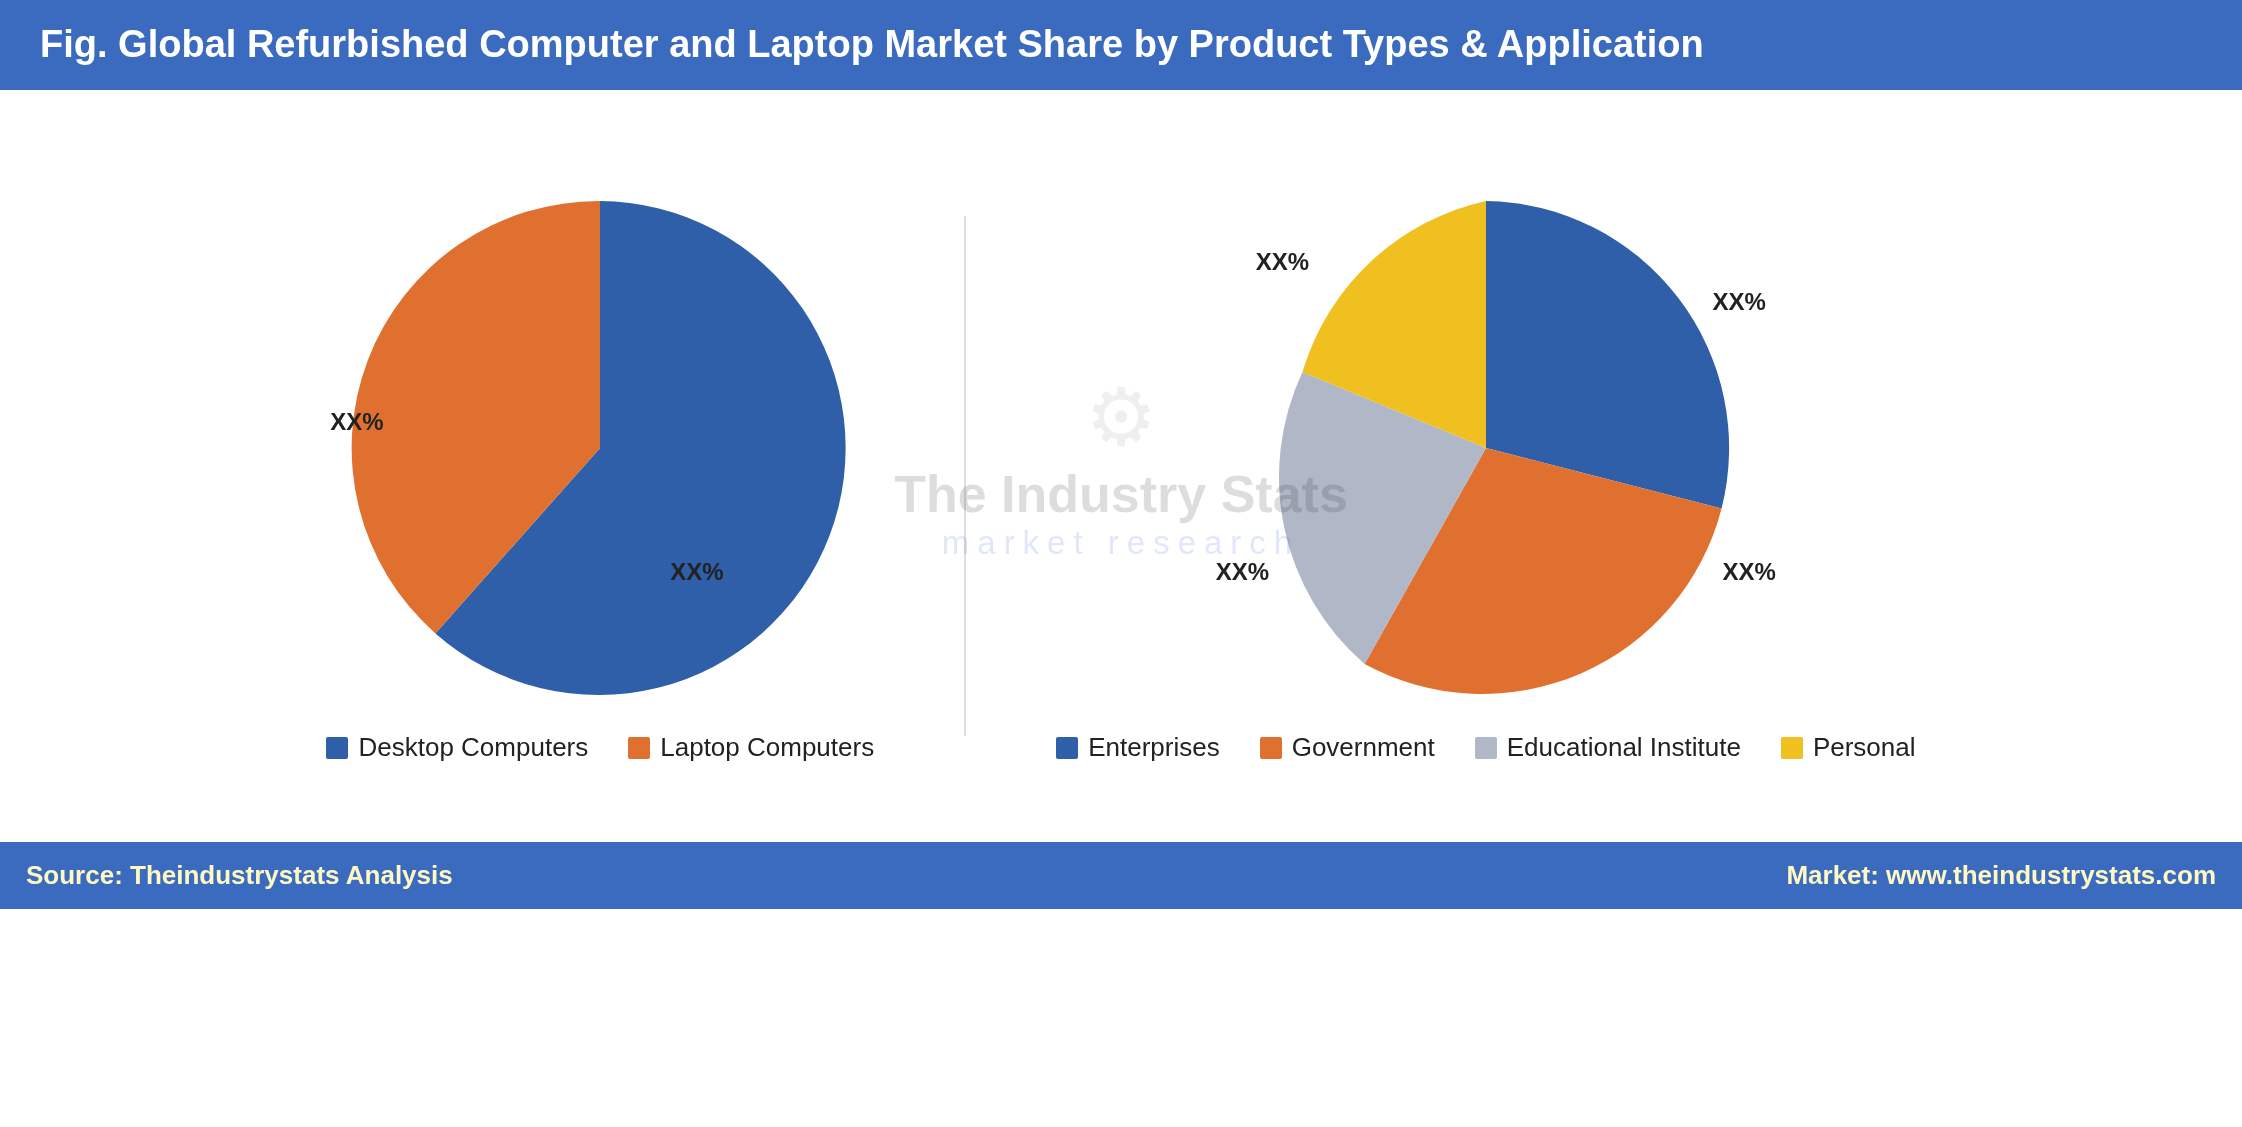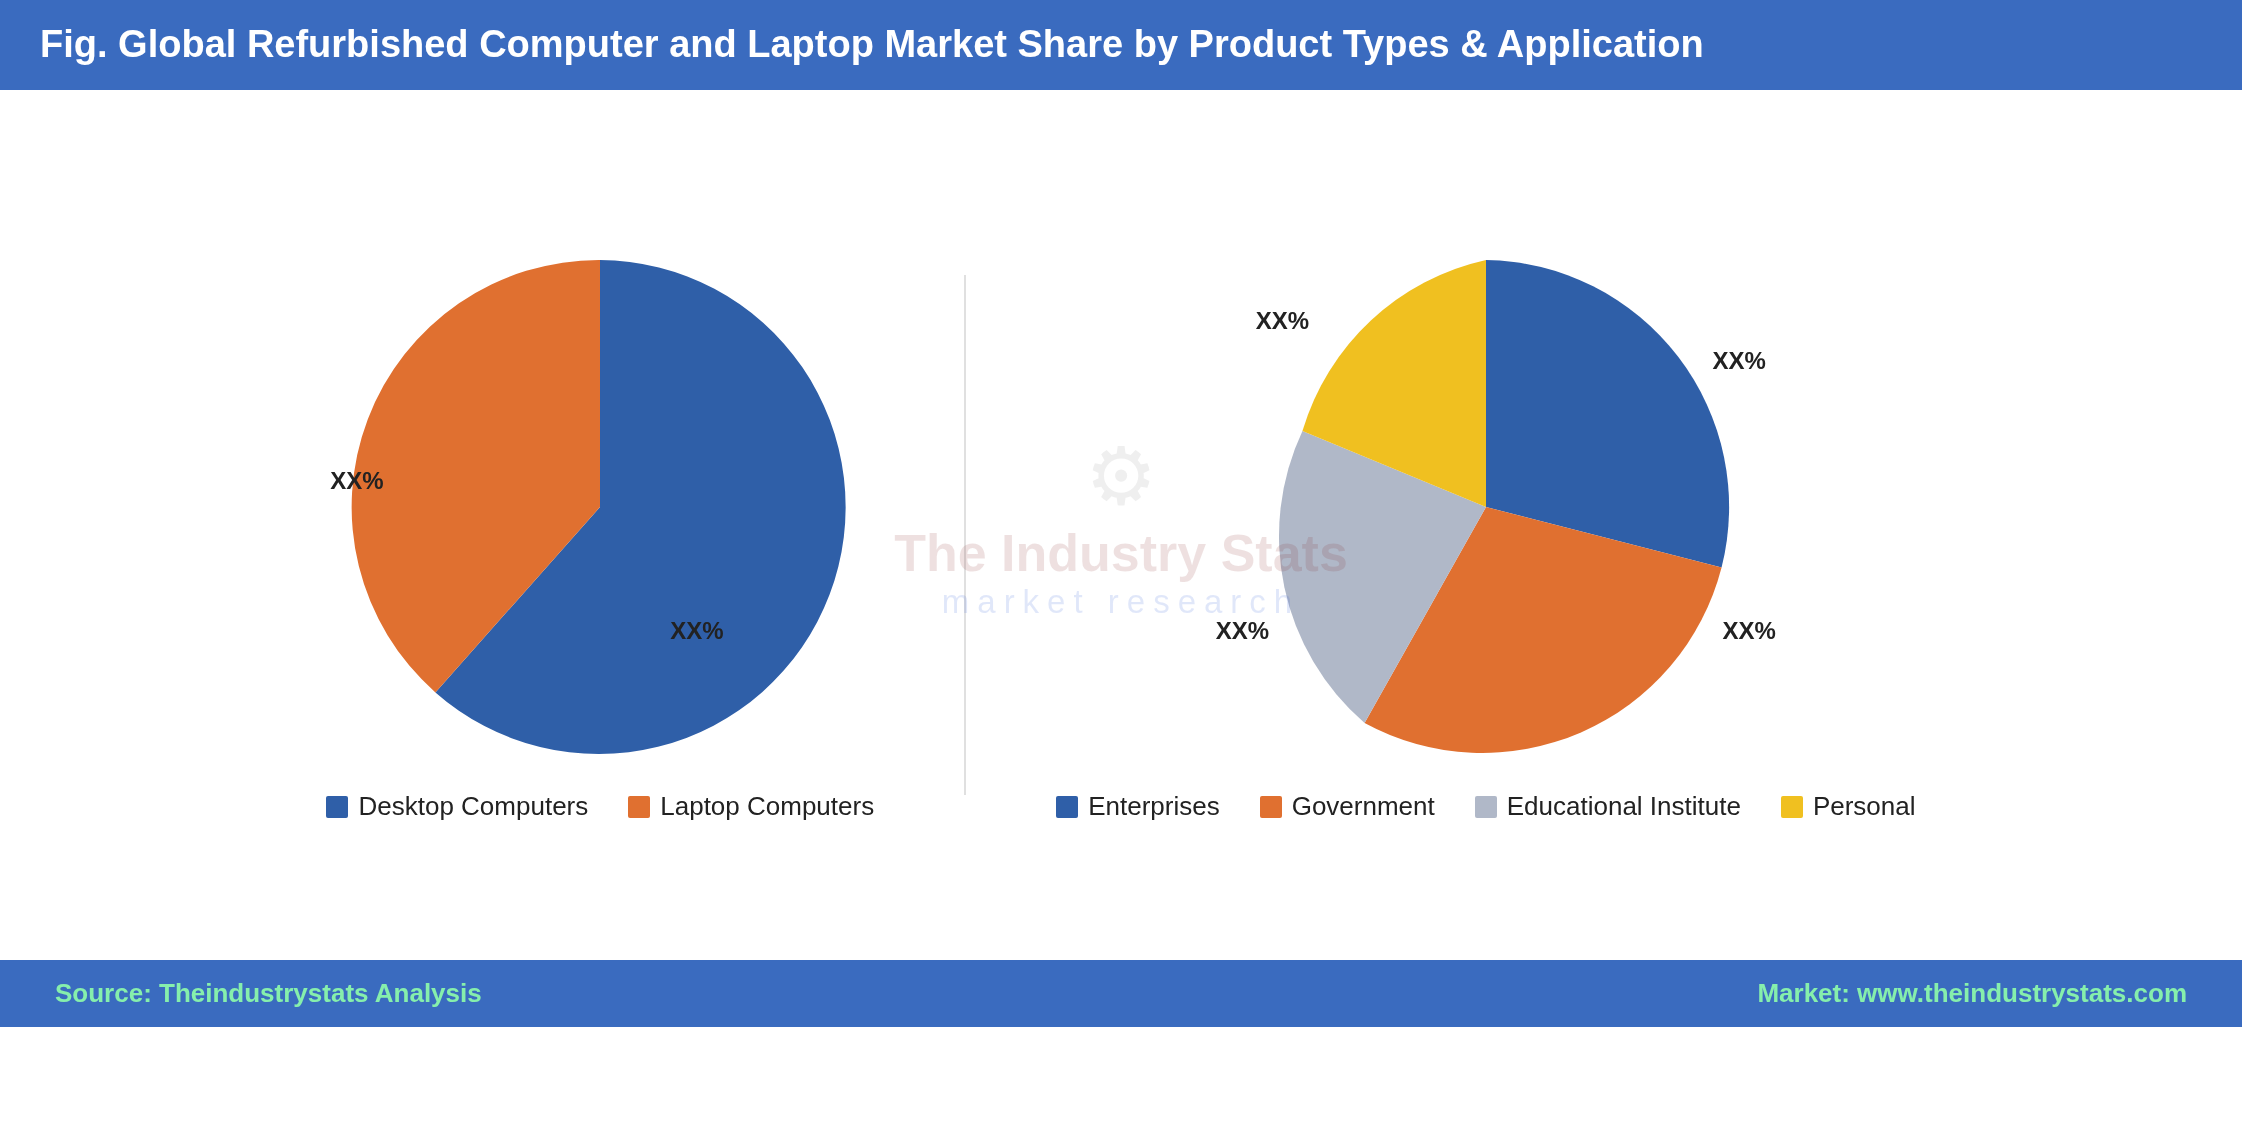--- a/index.html
+++ b/index.html
@@ -65,26 +65,26 @@
       color: #222;
     }
     .legend-box {
       width: 22px;
       height: 22px;
       display: inline-block;
       border-radius: 2px;
     }
     .footer {
       background: #3a6bbf;
-      color: #86efac;
+      color: #fef9c3;
       display: flex;
       flex-direction: row;
       justify-content: space-between;
       align-items: center;
-      padding: 18px 55px;
+      padding: 18px 26px;
       font-size: 26px;
       font-weight: bold;
     }
     .watermark {
       position: absolute;
       left: 50%;
       top: 50%;
       transform: translate(-50%, -50%);
       opacity: 0.13;
       pointer-events: none;
@@ -103,31 +103,31 @@
       align-items: center;
       justify-content: center;
       gap: 80px;
       flex: 1;
       position: relative;
     }
   </style>
 </head>
 <body>
 
-<div style="display:flex;flex-direction:column;height:1027px;">
+<div style="display:flex;flex-direction:column;height:909px;">
 
   <div class="header">
     <span>Fig. Global Refurbished Computer and Laptop Market Share by Product Types &amp; Application</span>
   </div>
 
   <div class="main-content" style="flex:1;position:relative;">
 
     <div class="watermark">
       <div style="font-size:80px;color:#888;">⚙</div>
-      <div style="font-size:52px;font-weight:bold;color:#7f1d1d;white-space:nowrap;">The Industry Stats</div>
+      <div style="font-size:52px;font-weight:bold;color:#000000;white-space:nowrap;">The Industry Stats</div>
       <div style="font-size:33px;color:#1d4ed8;letter-spacing:8px;white-space:nowrap;">market  research</div>
     </div>
 
     <div class="charts-row">
 
       <div class="chart-container">
         <div class="pie-wrapper">
 
           
           <svg class="pie-chart" viewBox="0 0 200 200">

